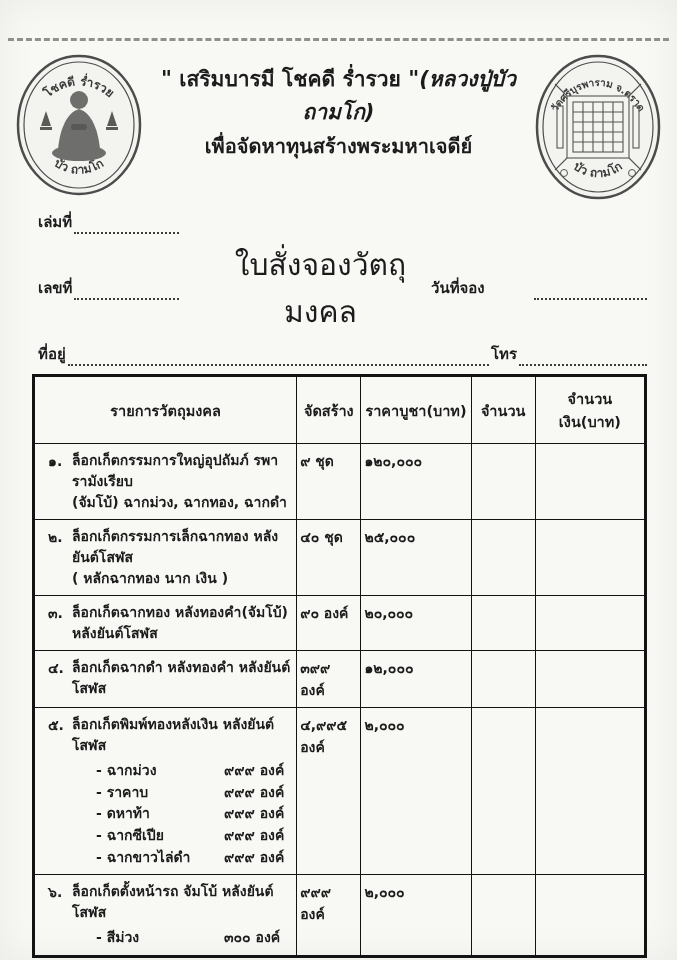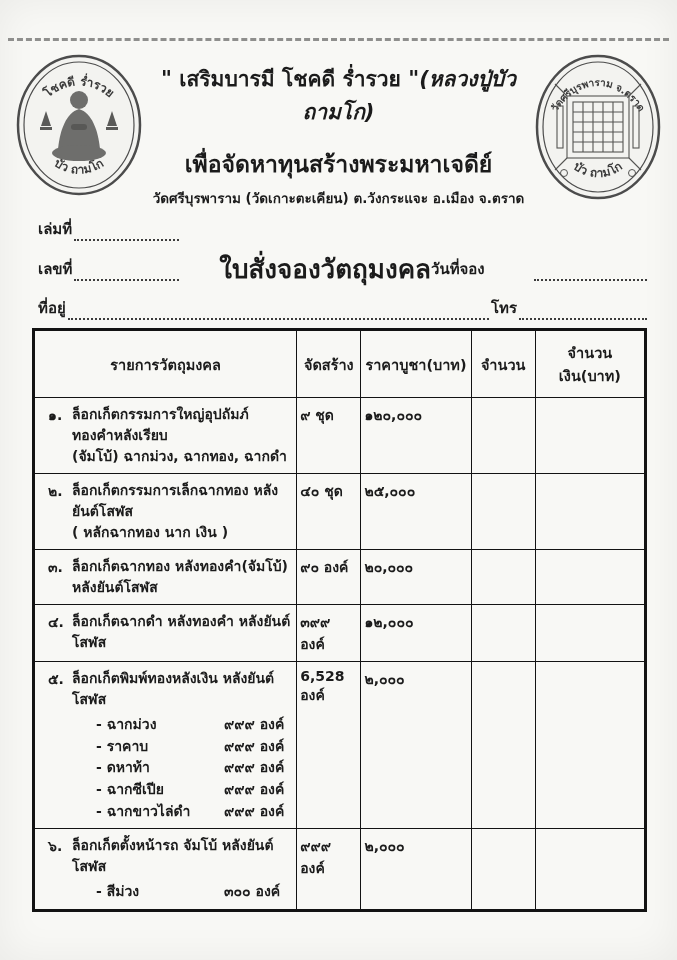--- a/index.html
+++ b/index.html
@@ -11,32 +11,32 @@
   }
   .cut-line { position: absolute; top: 38px; left: 8px; right: 8px; border-top: 3px dashed #8f8f8d; }
 
   
   .header { display: flex; align-items: flex-start; padding: 0 12px; margin-top: 52px; }
   .seal { flex: 0 0 134px; display: flex; justify-content: center; }
   .head-center { flex: 1; text-align: center; padding-top: 2px; }
   .title { font-size: 36px; font-weight: 800; line-height: 1.15; letter-spacing: 1px; }
   .subtitle { font-size: 21px; font-weight: 800; margin-top: 8px; }
   .subtitle .paren { font-style: italic; }
-  .purpose { font-size: 23px; font-weight: 700; margin-top: 18px; }
+  .purpose { font-size: 20px; font-weight: 700; margin-top: 2px; }
   .temple { font-size: 13.5px; font-weight: 800; margin-top: 5px; }
 
   
   .meta { padding: 8px 28px 0 38px; font-size: 15px; font-weight: 700; }
   .meta-row { display: flex; align-items: flex-end; margin-bottom: 7px; }
   .dots { border-bottom: 2px dotted #3c3c3c; height: 15px; margin: 0 2px; }
   .grow { flex: 1; }
   .w105 { width: 105px; } .w128 { width: 128px; }
   .meta-b { align-items: center; }
   .meta-b-left { display: flex; align-items: flex-end; width: 172px; }
-  .form-title { flex: 1; text-align: right; font-size: 26px; font-weight: 700; }
+  .form-title { flex: 1; text-align: center; font-size: 30px; font-weight: 400; }
   .meta-b-right { display: flex; align-items: flex-end; width: 218px; gap: 47px; }
 
   
   table.order { width: 615px; margin: 8px auto 0 32px; border-collapse: collapse; border: 3px solid #131313; table-layout: fixed; }
   .order th, .order td { border: 1.6px solid #131313; }
   .order th { font-size: 14.5px; font-weight: 800; padding: 10px 2px; }
   .order td { vertical-align: top; font-size: 14px; font-weight: 700; padding: 6px 3px; }
   .col-item { width: 43%; } .col-made { width: 10.5%; } .col-price { width: 18%; }
   .col-qty { width: 10.5%; } .col-amt { width: 18%; }
   .item-head { display: flex; padding-left: 10px; }
@@ -83,21 +83,20 @@
             <rect x="92" y="75" width="12" height="3"></rect>
         </g>
       </svg>
     </div>
 
     <div class="head-center">
       <div class="subtitle">
         <span>" เสริมบารมี โชคดี ร่ำรวย "</span><span class="paren">(หลวงปู่บัว ถามโก)</span>
       </div>
       <div class="purpose">เพื่อจัดหาทุนสร้างพระมหาเจดีย์</div>
-      <div class="temple">วัดศรีบุรพาราม (วัดเกาะตะเคียน) ต.วังกระแจะ อ.เมือง จ.ตราด</div>
     </div>
 
     <div class="seal">
       <svg width="130" height="150" viewBox="0 0 130 150">
         <ellipse cx="65" cy="75" rx="61" ry="71" fill="#f3f3f0" stroke="#4c4c4c" stroke-width="2.5"></ellipse>
         <ellipse cx="65" cy="75" rx="55" ry="65" fill="none" stroke="#4c4c4c" stroke-width="1.2"></ellipse>
         <path id="rsTop" d="M 16,82 A 50,60 0 0 1 114,82" fill="none"></path>
         <path id="rsBot" d="M 24,94 A 45,53 0 0 0 106,94" fill="none"></path>
         <text font-size="10" font-weight="bold" fill="#3a3a3a">
           <textPath href="#rsTop" startOffset="50%" text-anchor="middle">วัดศรีบุรพาราม จ.ตราด</textPath>
@@ -169,21 +168,21 @@
         <th>จำนวน</th>
         <th>จำนวนเงิน(บาท)</th>
       </tr>
     </thead>
     <tbody>
       <tr>
         <td>
           <div class="item-head">
             <span class="row-no">๑.</span>
             <div class="item-lines">
-              <div>ล็อกเก็ตกรรมการใหญ่อุปถัมภ์ ทองคำหลังเรียบ</div>
+              <div>ล็อกเก็ตกรรมการใหญ่อุปถัมภ์ รพารามังเรียบ</div>
               <div>(จัมโบ้) ฉากม่วง, ฉากทอง, ฉากดำ</div>
             </div>
           </div>
         </td>
         <td class="c">๙  ชุด</td>
         <td class="c">๑๒๐,๐๐๐</td>
         <td></td>
         <td></td>
       </tr>
       <tr>
@@ -253,21 +252,21 @@
             <div class="sub">
                 <span class="sub-name">- ฉากซีเปีย</span>
                 <span>๙๙๙  องค์</span>
               </div>
             <div class="sub">
                 <span class="sub-name">- ฉากขาวไล่ดำ</span>
                 <span>๙๙๙  องค์</span>
               </div>
           </div>
         </td>
-        <td class="c">6,528  องค์</td>
+        <td class="c">๔,๙๙๕  องค์</td>
         <td class="c">๒,๐๐๐</td>
         <td></td>
         <td></td>
       </tr>
       <tr>
         <td>
           <div class="item-head">
             <span class="row-no">๖.</span>
             <div class="item-lines">
               <div>ล็อกเก็ตตั้งหน้ารถ จัมโบ้ หลังยันต์โสฬส</div>

